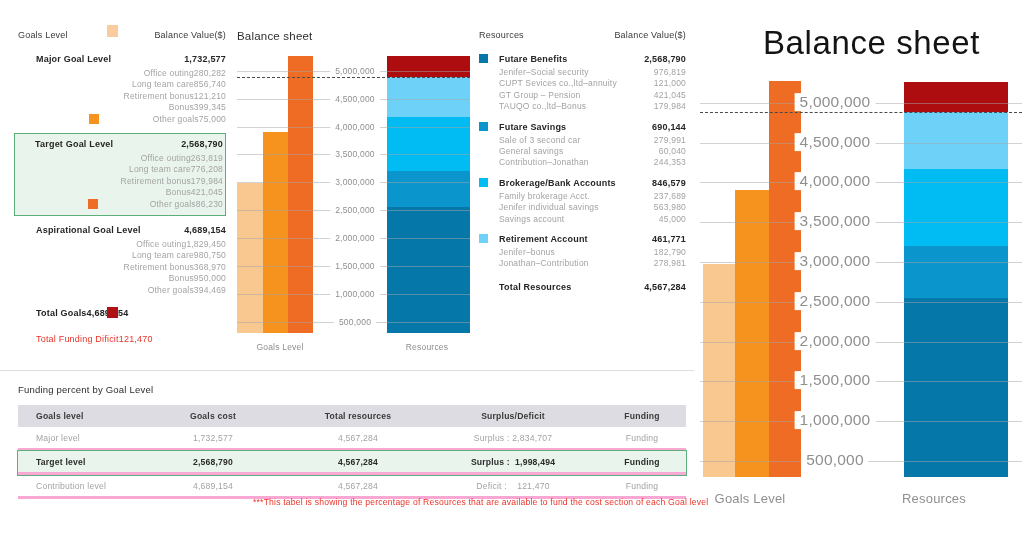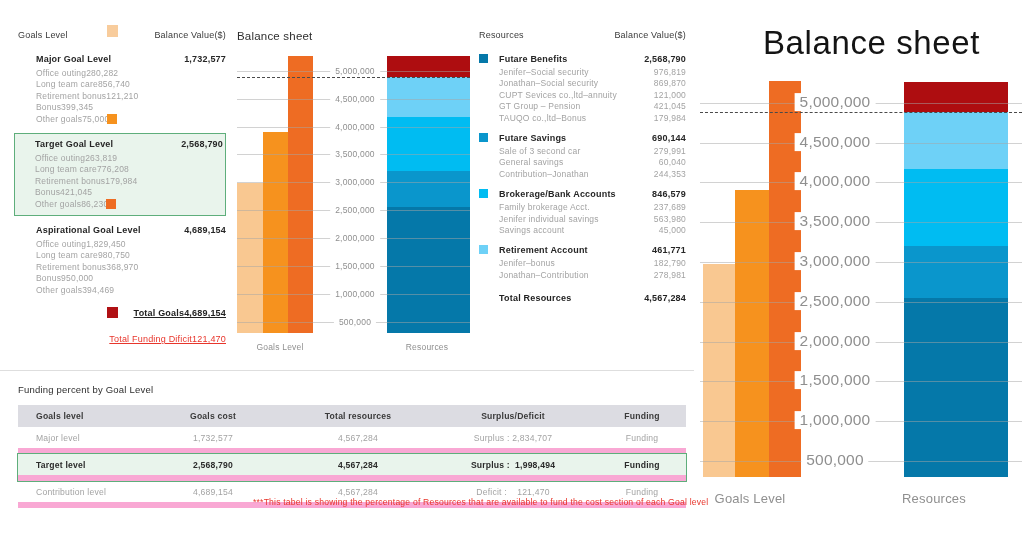--- a/index.html
+++ b/index.html
@@ -5,24 +5,24 @@
   html,body{margin:0;padding:0;}
   body{width:1024px;height:538px;background:#ffffff;position:relative;overflow:hidden;
        font-family:"Liberation Sans",sans-serif;color:#333;letter-spacing:0.2px;}
 
   
   #goals-panel{position:absolute;left:18px;top:30px;width:208px;font-size:8.5px;}
   .panel-header{display:flex;justify-content:space-between;color:#3b3b3b;font-size:9px;margin-bottom:13px;position:relative;}
   #goals-top-marker{position:absolute;left:89px;top:-5px;width:11px;height:12px;background:#F8CC9C;}
   .gsec{margin-bottom:8px;}
   .sec-head{display:flex;justify-content:space-between;color:#262626;font-size:9px;font-weight:600;margin:0 0 3px 18px;line-height:12px;}
-  .gitem{display:flex;justify-content:flex-start;margin-left:18px;color:#a3a3a3;line-height:11.4px;position:relative;}
+  .gitem{display:flex;justify-content:flex-end;color:#a3a3a3;line-height:11.4px;position:relative;}
   .marker{position:absolute;left:71px;top:0;width:10px;height:10px;}
   .hl-box{border:1.5px solid #5EAE7B;background:#E9F4EC;margin:6px 0 8px -4px;padding:4px 2px 5px 2px;}
-  .total-row,.deficit-row{display:flex;justify-content:flex-end;margin:11px 0 0 18px;font-size:9px;position:relative;line-height:12px;text-decoration:underline;}
+  .total-row,.deficit-row{display:flex;justify-content:flex-start;margin:11px 0 0 18px;font-size:9px;position:relative;line-height:12px;}
   .total-row{color:#222;font-weight:600;}
   .total-row .marker{width:11px;height:11px;}
   .deficit-row{color:#E8352B;margin-top:14px;}
 
   
   #resources-panel{position:absolute;left:479px;top:30px;width:207px;font-size:8.5px;}
   .rsec{margin-bottom:8px;}
   .rsec-head{display:flex;color:#262626;font-size:9px;font-weight:600;position:relative;padding-left:20px;line-height:12px;margin-bottom:2px;}
   .rsec-head .val,.ritem .val{margin-left:auto;}
   .legend{position:absolute;left:0;top:1px;width:9px;height:9px;}
@@ -39,21 +39,21 @@
   .bar{position:absolute;}
   .gridline{position:absolute;left:0;right:0;height:1px;background:rgba(165,165,165,0.5);z-index:5;}
   .dashline{position:absolute;left:0;right:0;border-top:1.4px dashed #4a4a4a;z-index:6;}
   .ticklab{position:absolute;transform:translate(-50%,-55%);background:#fff;padding:0 5px;color:#8f8f8f;z-index:7;white-space:nowrap;}
   .catlab{position:absolute;transform:translateX(-50%);color:#8f8f8f;white-space:nowrap;}
 
   
   #divider{position:absolute;left:0;top:370px;width:694px;height:1px;background:#DEDEDE;}
   #funding-label{position:absolute;left:18px;top:384px;font-size:9.5px;color:#2e2e2e;}
   #funding-table{position:absolute;left:18px;top:405px;width:668px;font-size:8.6px;}
-  .trow{display:grid;grid-template-columns:120px 150px 140px 170px 88px;align-items:center;height:21px;border-bottom:6px solid #f9a8d4;}
+  .trow{display:grid;grid-template-columns:120px 150px 140px 170px 88px;align-items:center;height:21px;border-bottom:3px solid #f9a8d4;}
   .trow>div:first-child{padding-left:18px;text-align:left;}
   .trow>div{text-align:center;white-space:pre;}
   .thead{background:#DCDCE2;color:#3a3a3a;height:22px;border-bottom:none;font-weight:600;}
   .trow.plain{color:#A3A3A3;}
   .trow.hl{background:#E9F4EC;color:#2b2b2b;font-weight:600;outline:1.5px solid #5EAE7B;outline-offset:-0.5px;}
   #footnote{position:absolute;left:253px;top:497px;font-size:8.6px;color:#E8352B;white-space:nowrap;}
 </style>
 </head>
 <body>
 
@@ -203,24 +203,20 @@
         <div class="rsec-head">
           <div class="legend" style="background: rgb(5, 120, 169);"></div>
           <span>Futare Benefits</span>
           <span class="val">2,568,790</span>
         </div>
         <div class="ritem">
           <span>Jenifer–Social security</span>
           <span class="val">976,819</span>
         </div>
         <div class="ritem">
-          <span>Jonathan–Social security</span>
-          <span class="val">869,870</span>
-        </div>
-        <div class="ritem">
           <span>CUPT Sevices co.,ltd–annuity</span>
           <span class="val">121,000</span>
         </div>
         <div class="ritem">
           <span>GT Group – Pension</span>
           <span class="val">421,045</span>
         </div>
         <div class="ritem">
           <span>TAUQO co.,ltd–Bonus</span>
           <span class="val">179,984</span>

